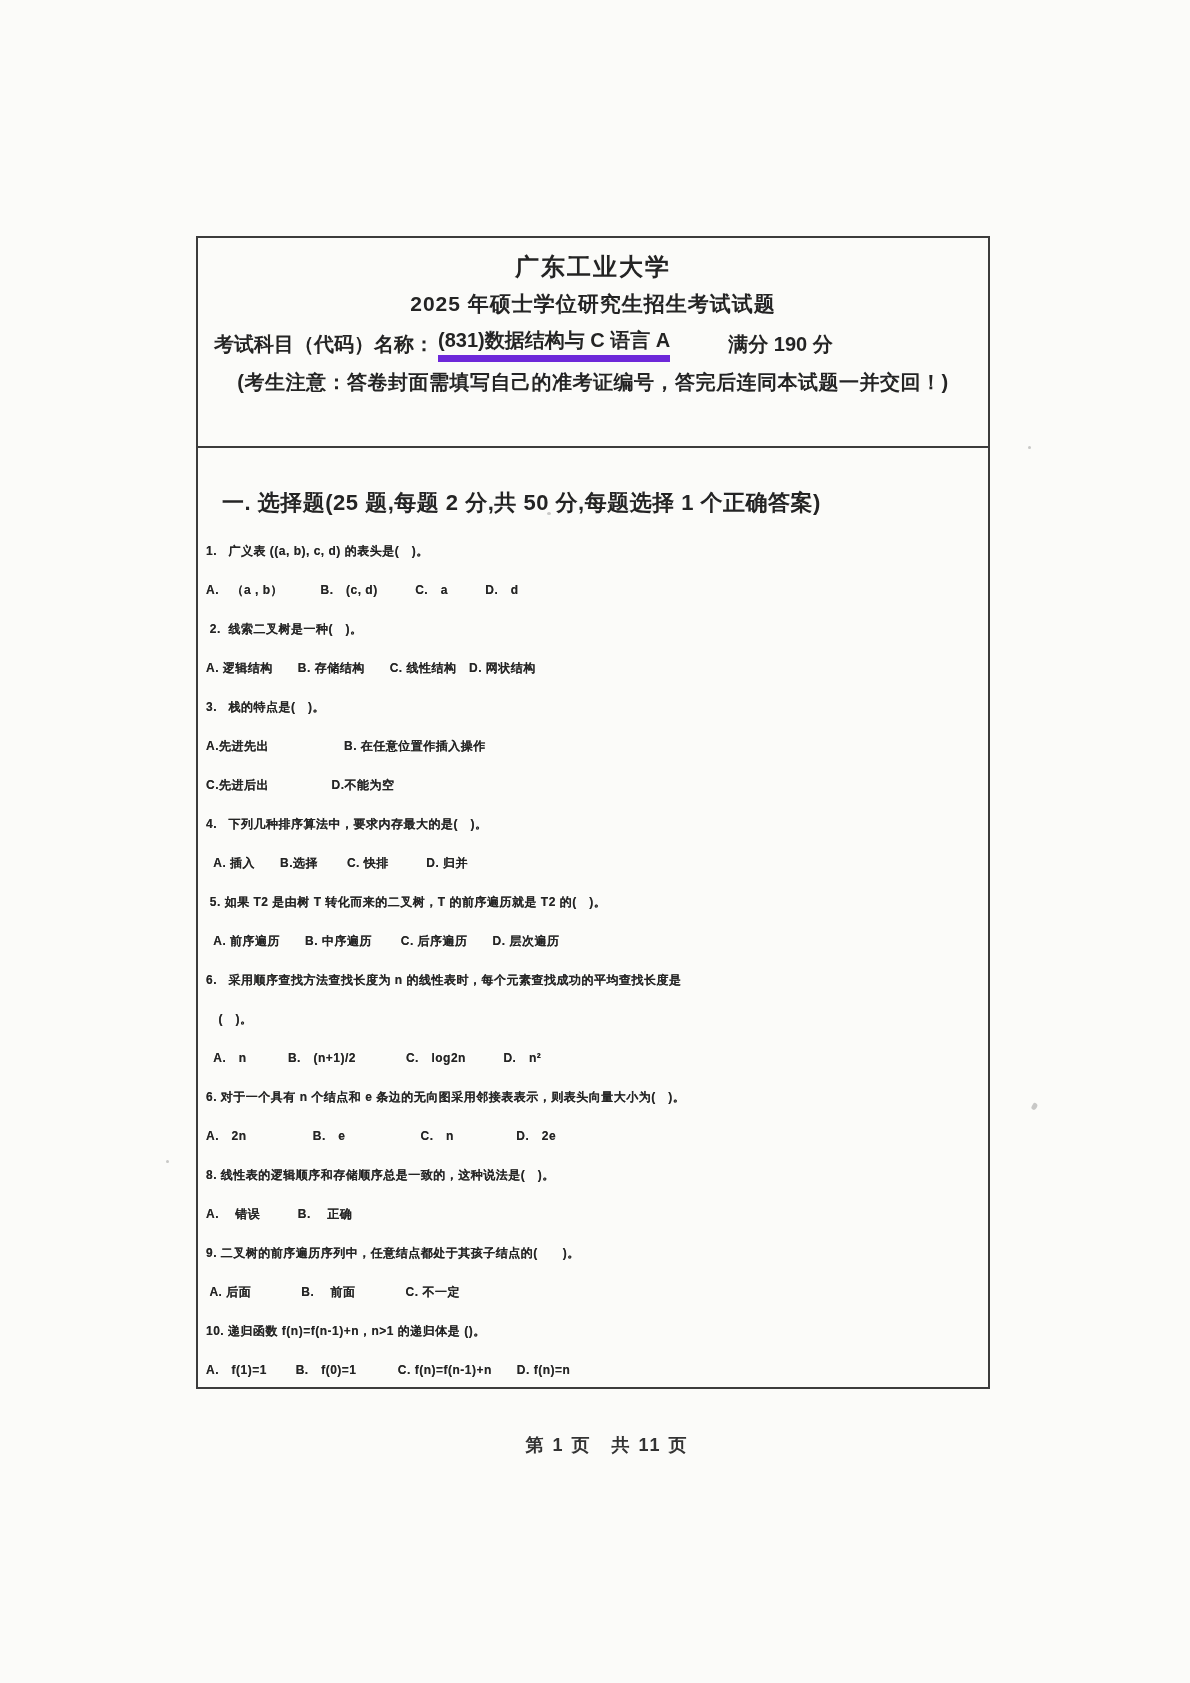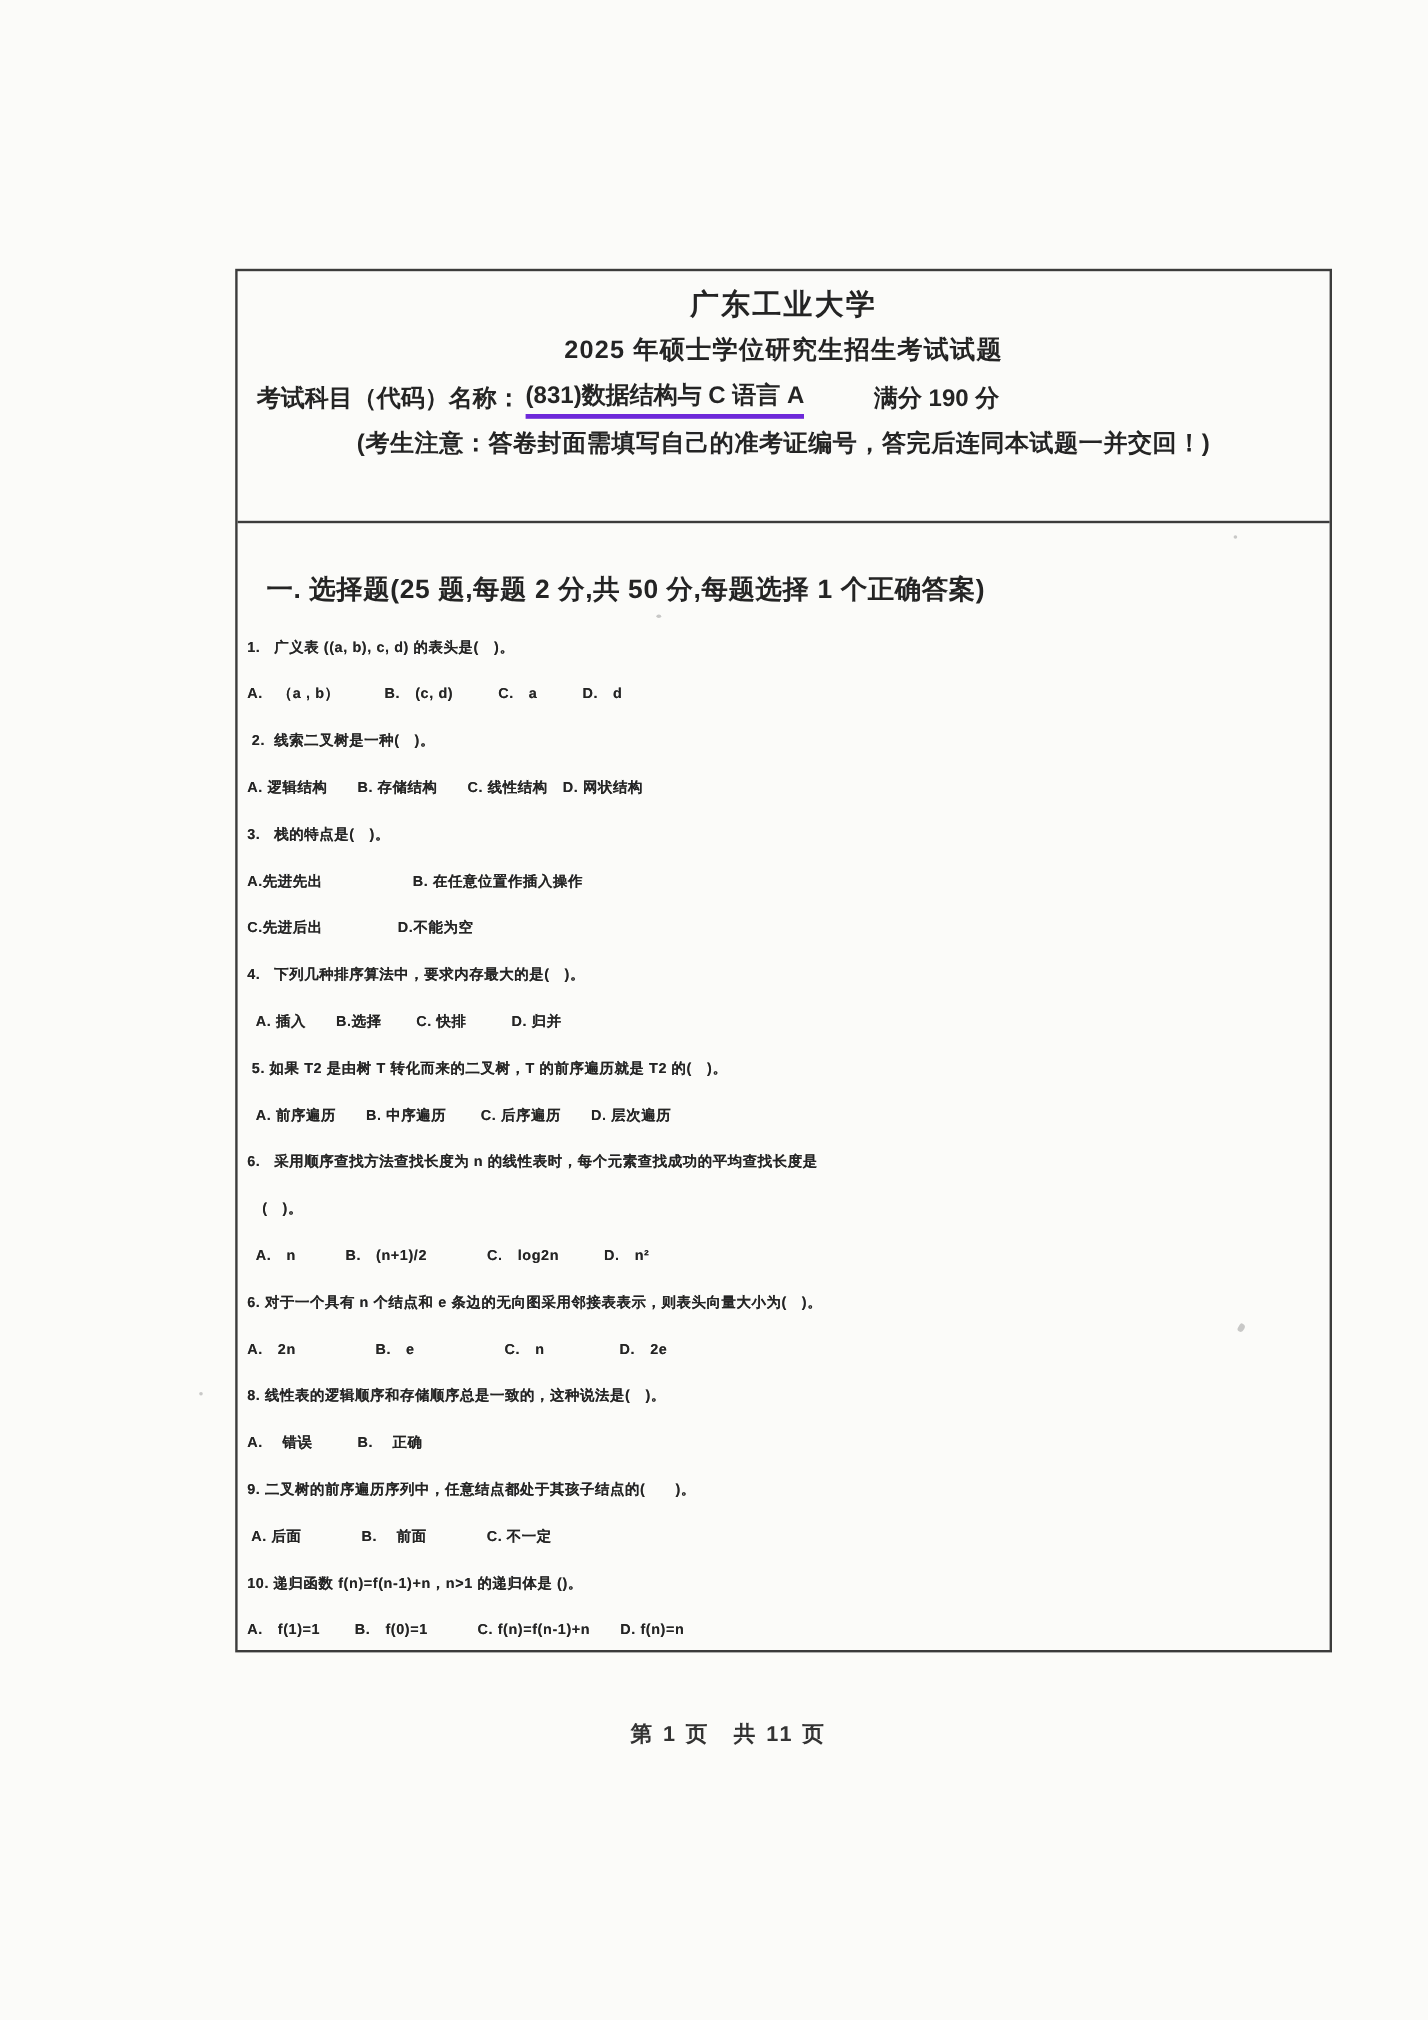--- a/index.html
+++ b/index.html
@@ -7,21 +7,21 @@
     width:1190px;height:1683px;
     background:#fbfbf9;
     font-family:"Liberation Sans","DejaVu Sans",sans-serif;
     color:#242424;
     position:relative;
     overflow:hidden;
     -webkit-font-smoothing:antialiased;
   }
   .page{position:absolute;inset:0;}
   .sheet{
-    position:absolute;left:196px;top:224px;width:914px;height:1153px;
+    position:absolute;left:196px;top:236px;width:794px;height:1153px;
     box-sizing:border-box;
     border:2px solid #3c3c3c;
     background:transparent;
   }
   .sheet-header{
     box-sizing:border-box;
     height:210px;
     border-bottom:2px solid #3c3c3c;
     padding:14px 10px 0 10px;
   }
@@ -33,21 +33,21 @@
     margin-top:8px;text-align:center;font-size:21px;font-weight:700;
     height:28px;line-height:28px;letter-spacing:1px;
   }
   .subject-line{
     margin-top:12px;height:28px;line-height:28px;
     font-size:20px;font-weight:700;
     padding-left:6px;white-space:pre;
     display:flex;align-items:center;
   }
   .subject-name{
-    border-bottom:4px solid #6d28d9;
+    border-bottom:7px solid #6d28d9;
     padding-bottom:1px;
     margin-left:4px;
   }
   .full-score{margin-left:58px;}
   .notice{
     margin-top:10px;height:28px;line-height:28px;
     text-align:center;font-size:20px;font-weight:700;
     white-space:pre;letter-spacing:0.5px;
   }
   .sheet-body{

